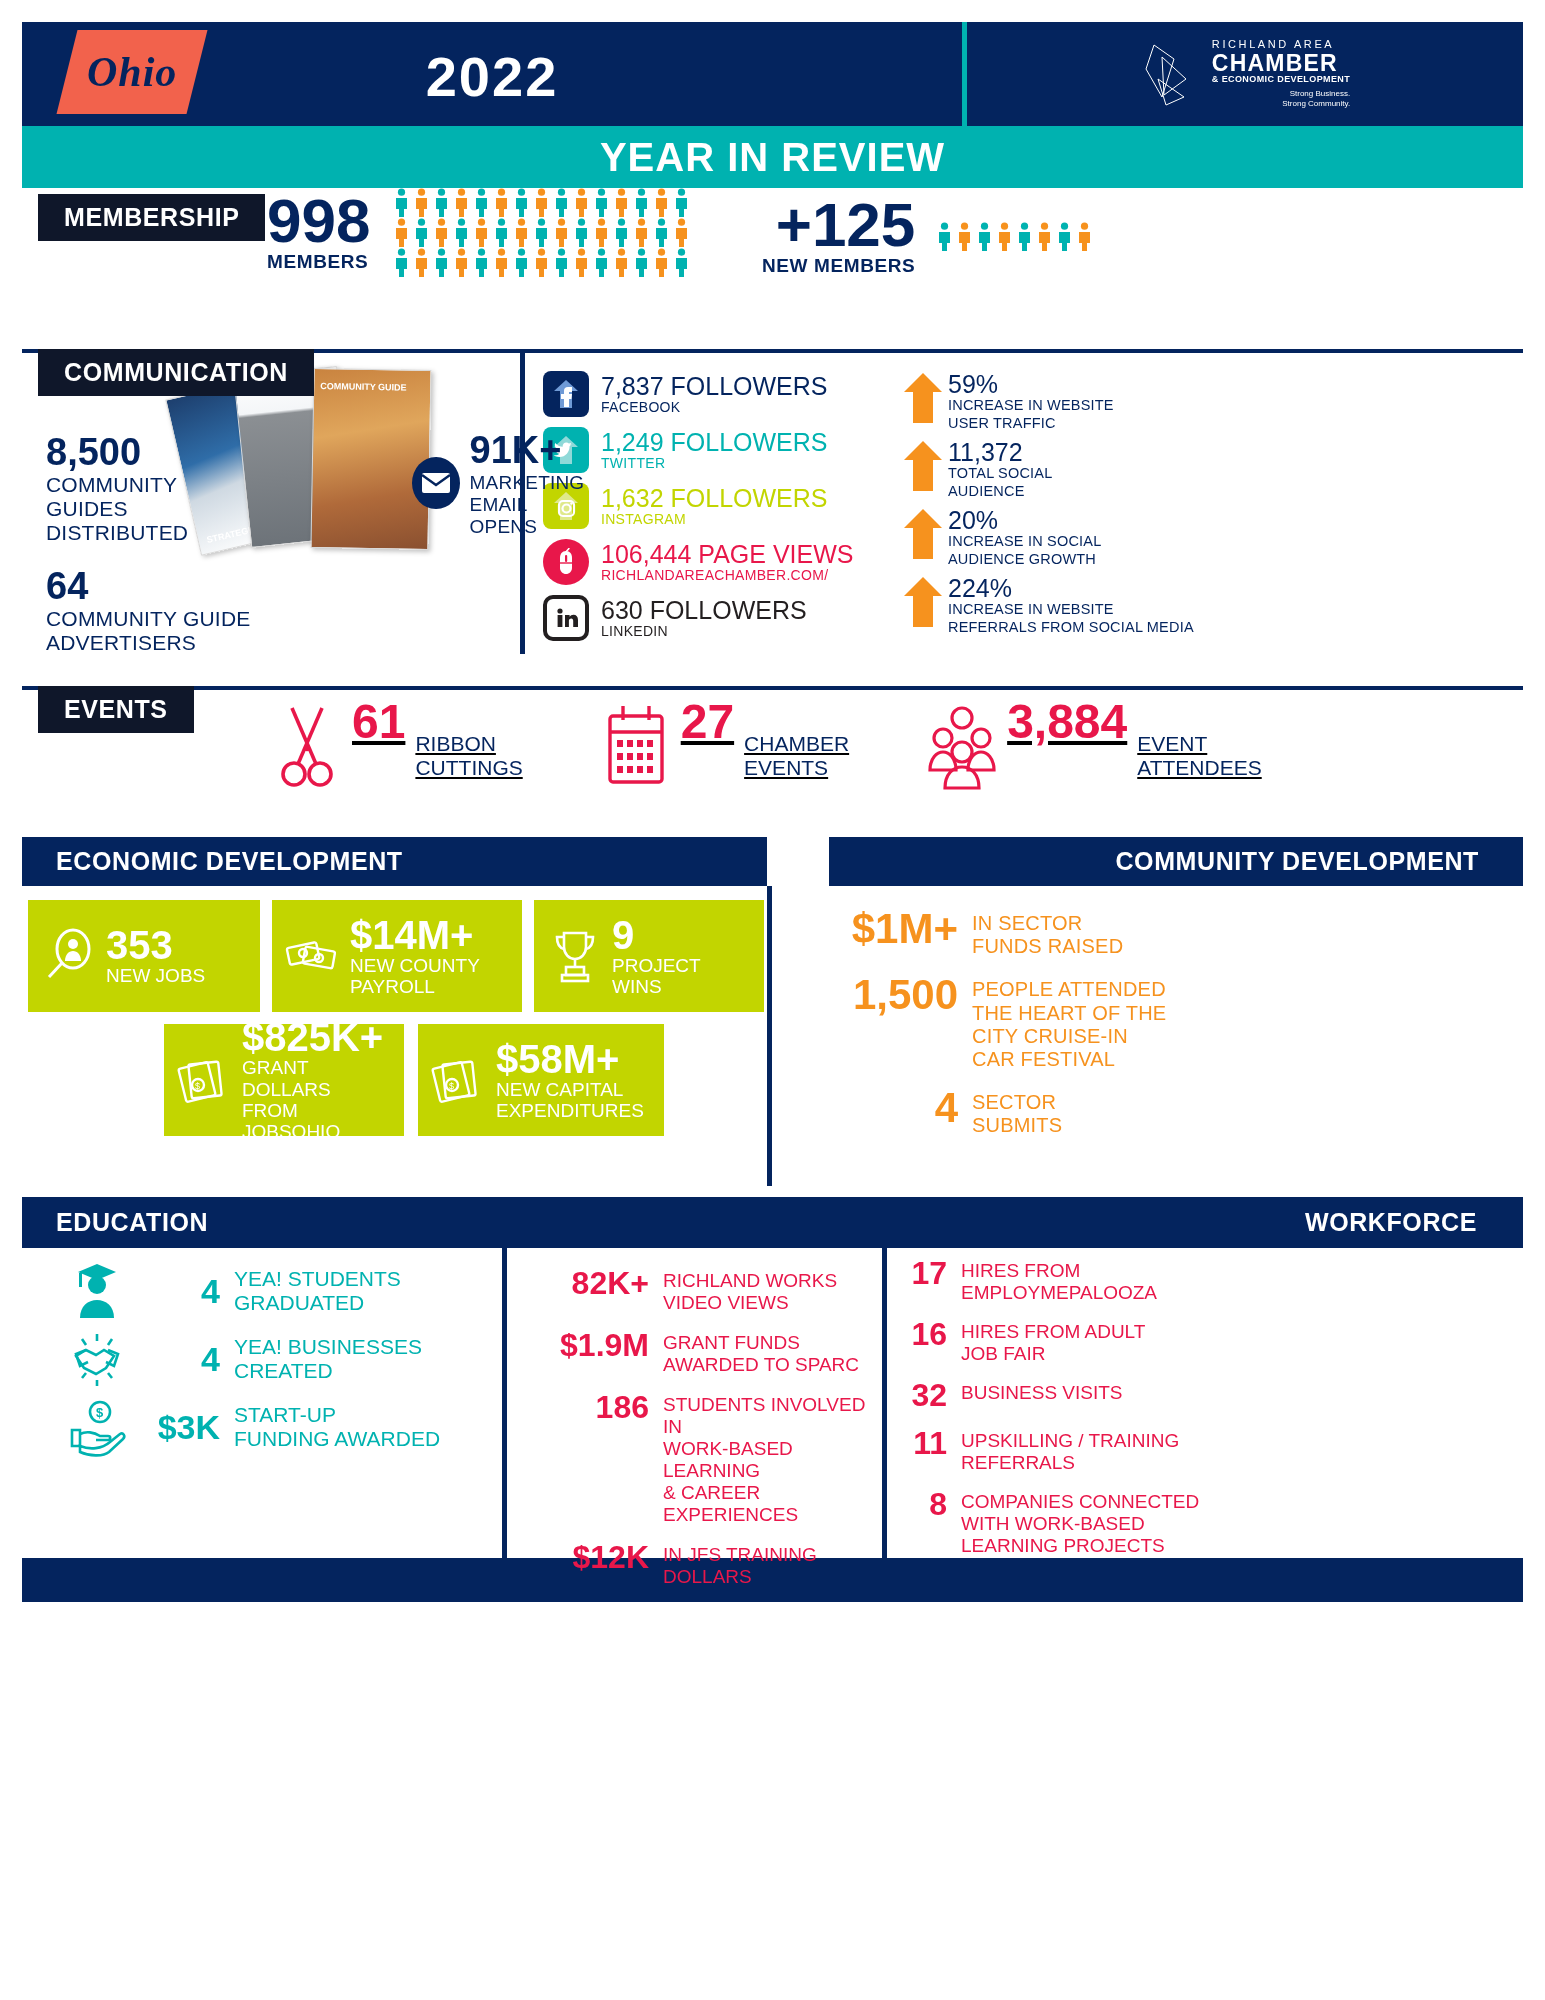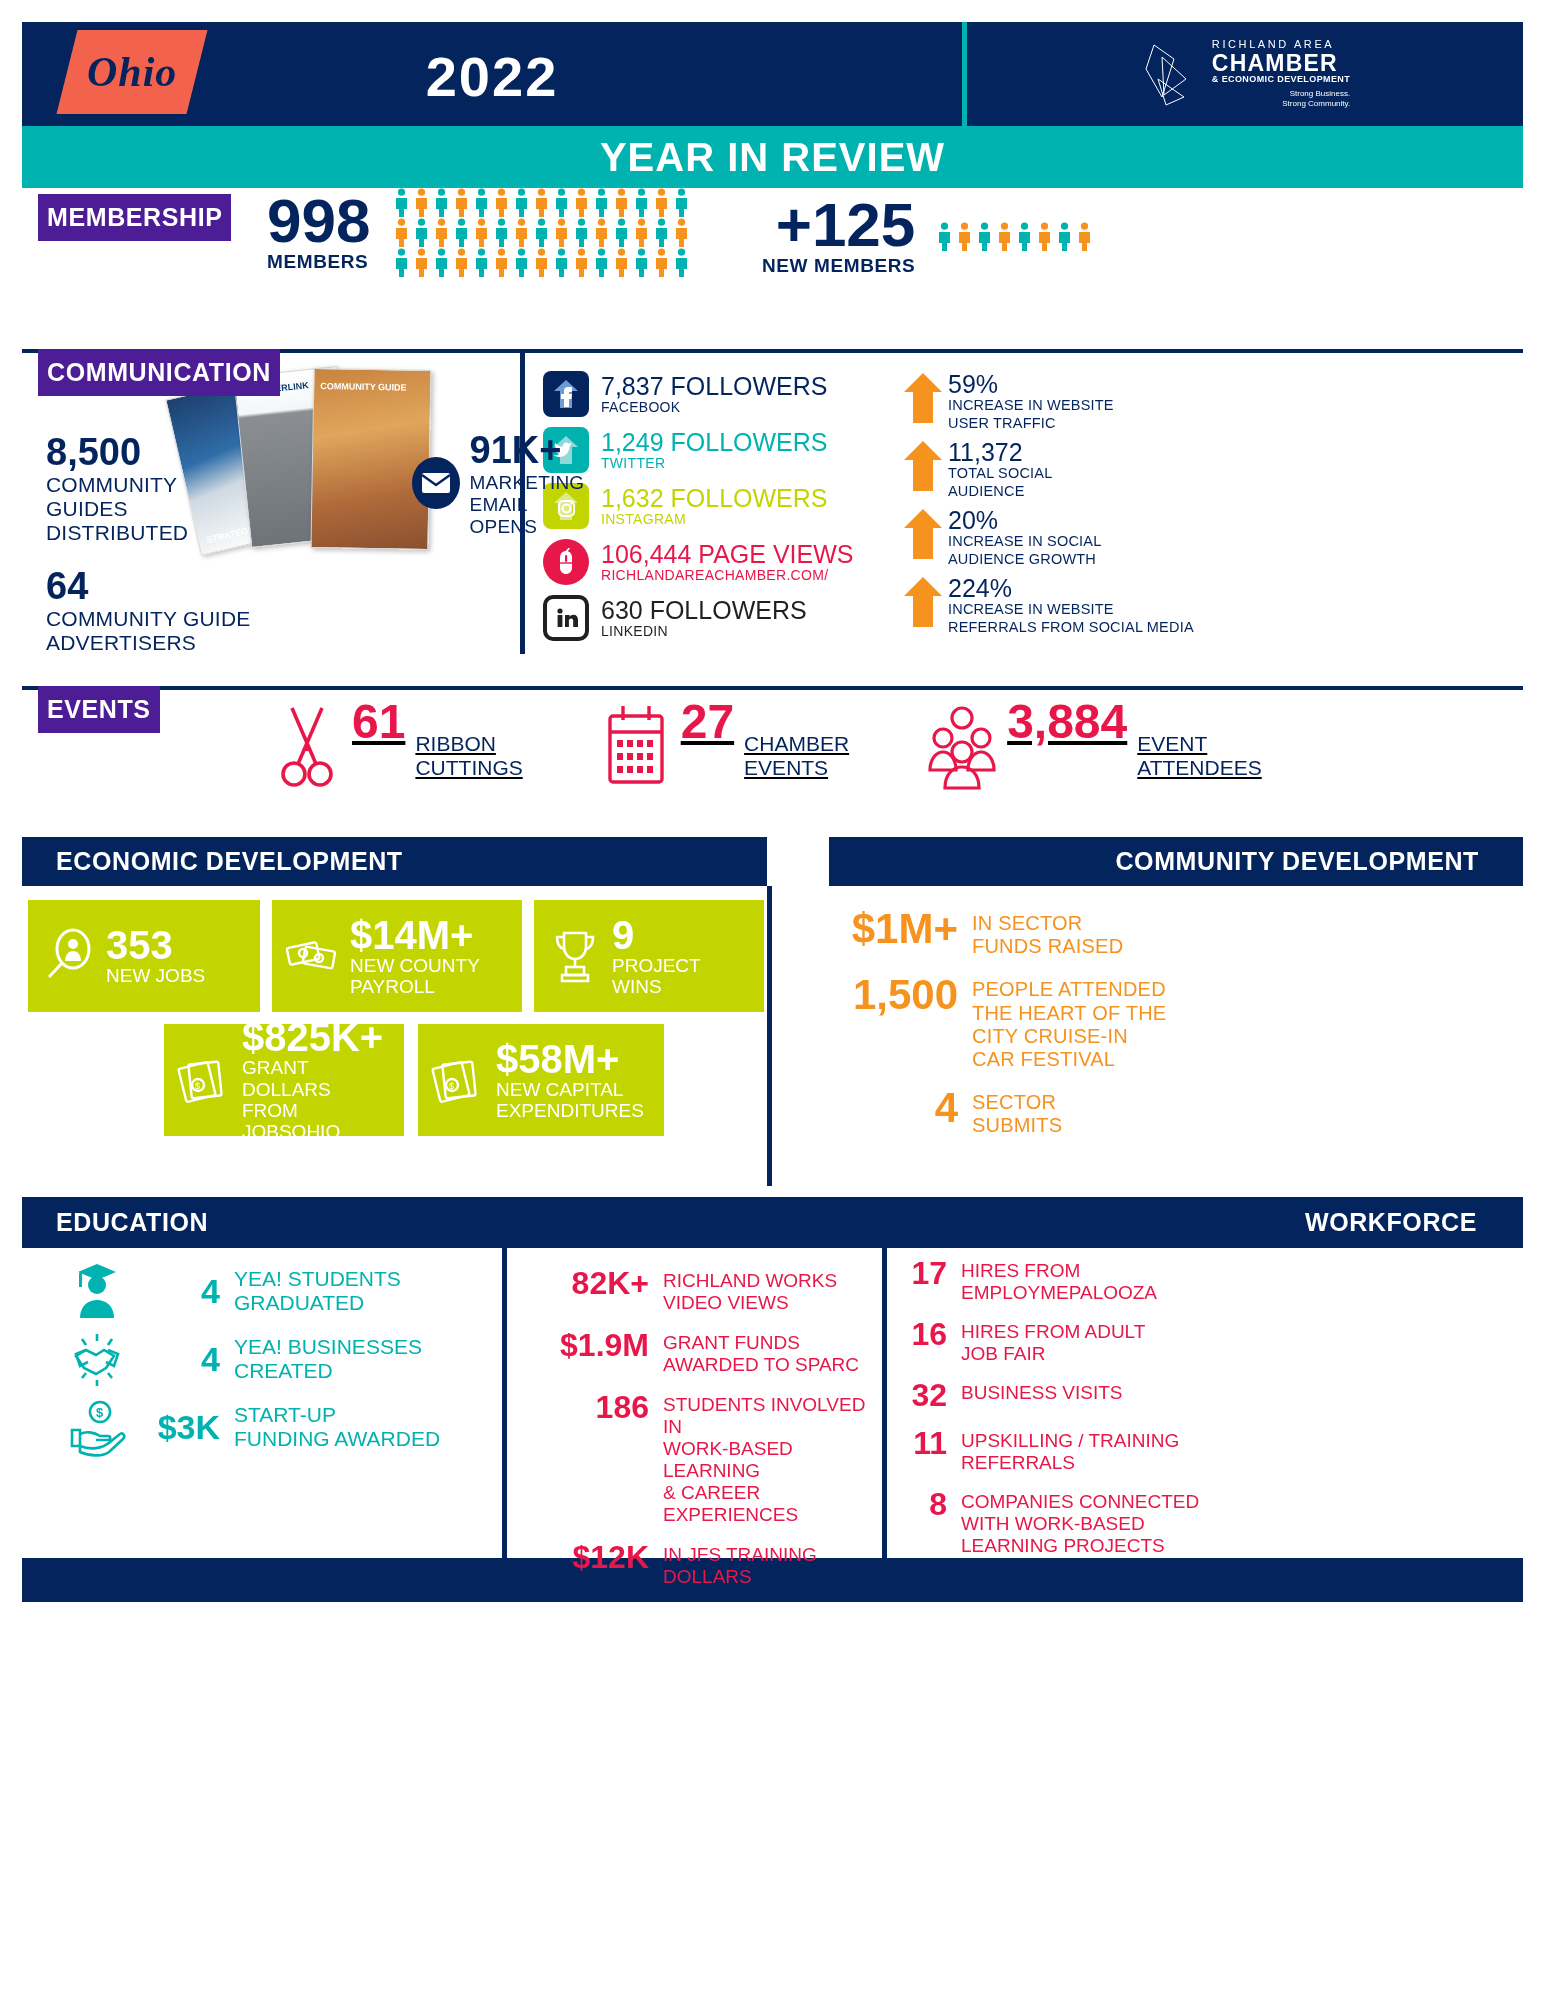--- a/index.html
+++ b/index.html
@@ -44,22 +44,22 @@
 
   
   .yir-bar {
     height: 62px; background: #00b2b0; display: flex;
     align-items: center; justify-content: center;
   }
   .yir-bar span { color: #fff; font-size: 40px; font-weight: bold; letter-spacing: 1px; }
 
   
   .sec-tab {
-    background: #4c1d95; color: #fff; font-size: 25px; font-weight: bold;
-    letter-spacing: 0.6px; padding: 9px 9px; display: inline-block;
+    background: #0f172a; color: #fff; font-size: 25px; font-weight: bold;
+    letter-spacing: 0.6px; padding: 9px 26px; display: inline-block;
   }
 
   
   .membership { position: relative; height: 125px; }
   .membership .sec-tab { position: absolute; left: 16px; top: 6px; }
   .mem-stats { position: absolute; left: 245px; top: 0; display: flex; align-items: center; gap: 22px; }
   .mem-num { color: #04245e; font-size: 62px; font-weight: bold; line-height: 0.95; }
   .mem-lbl { color: #04245e; font-size: 19px; font-weight: bold; letter-spacing: 0.6px; }
   .people-grid { display: grid; grid-template-columns: repeat(15, 19px); gap: 1px; }
   .people-grid.small { grid-template-columns: repeat(8, 19px); }

